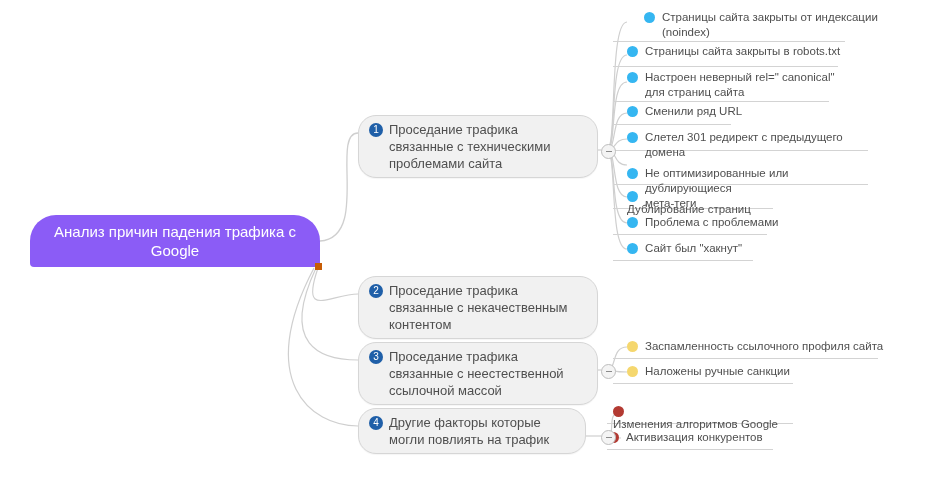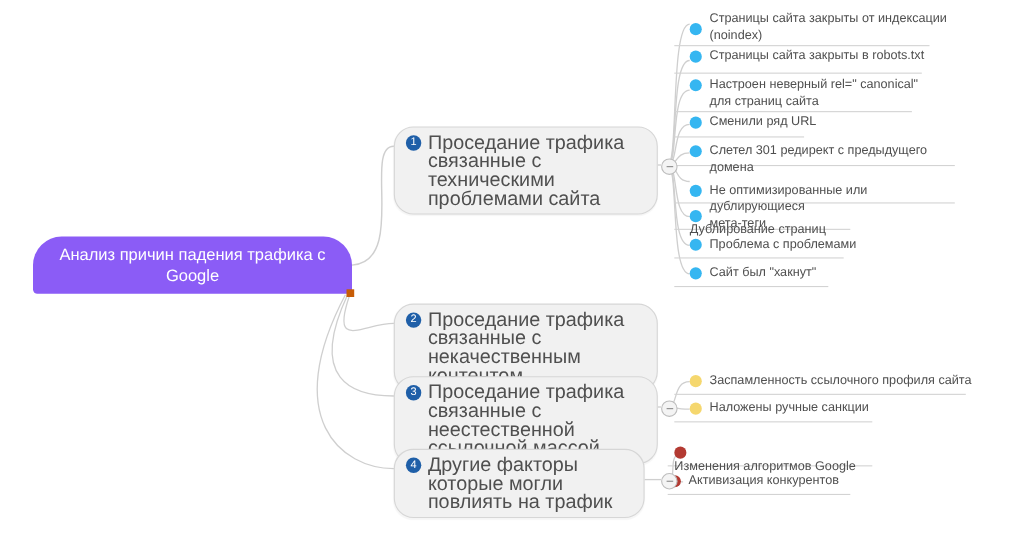--- a/index.html
+++ b/index.html
@@ -85,21 +85,21 @@
     background: #1f5fa8;
     color: #ffffff;
     font-size: 10px;
     line-height: 14px;
     text-align: center;
     margin-right: 6px;
     align-self: flex-start;
     margin-top: 2px;
   }
   .branch-label {
-    font-size: 18px;
+    font-size: 13px;
     line-height: 17px;
     color: #4f4f4f;
   }
 
   #branch-1 { left: 358px; top: 115px; width: 240px; }
   #branch-2 { left: 358px; top: 276px; width: 240px; }
   #branch-3 { left: 358px; top: 342px; width: 240px; }
   #branch-4 { left: 358px; top: 408px; width: 228px; }
 
   
@@ -213,21 +213,21 @@
     <span class="root-label">Анализ причин падения трафика с Google</span>
   </div>
   <div class="root-marker"></div>
 
   <div class="branch" id="branch-1">
     <span class="branch-num">1</span>
     <span class="branch-label">Проседание трафика  связанные с техническими проблемами сайта</span>
   </div>
   <div class="collapse-hub" id="hub-1"></div>
 
-  <div class="leaf" style="left:627px; top:10px; width:240px;align-items:center;">
+  <div class="leaf" style="left:644px; top:10px; width:240px;">
     <span class="leaf-bullet" style="background:#35b6f1"></span>
     <span class="leaf-text">Страницы сайта закрыты от индексации
 (noindex)</span>
   </div>
   <div class="leaf" style="left:627px; top:44px; width:240px;">
     <span class="leaf-bullet" style="background:#35b6f1"></span>
     <span class="leaf-text">Страницы сайта закрыты в robots.txt</span>
   </div>
   <div class="leaf" style="left:627px; top:70px; width:240px;">
     <span class="leaf-bullet" style="background:#35b6f1"></span>

